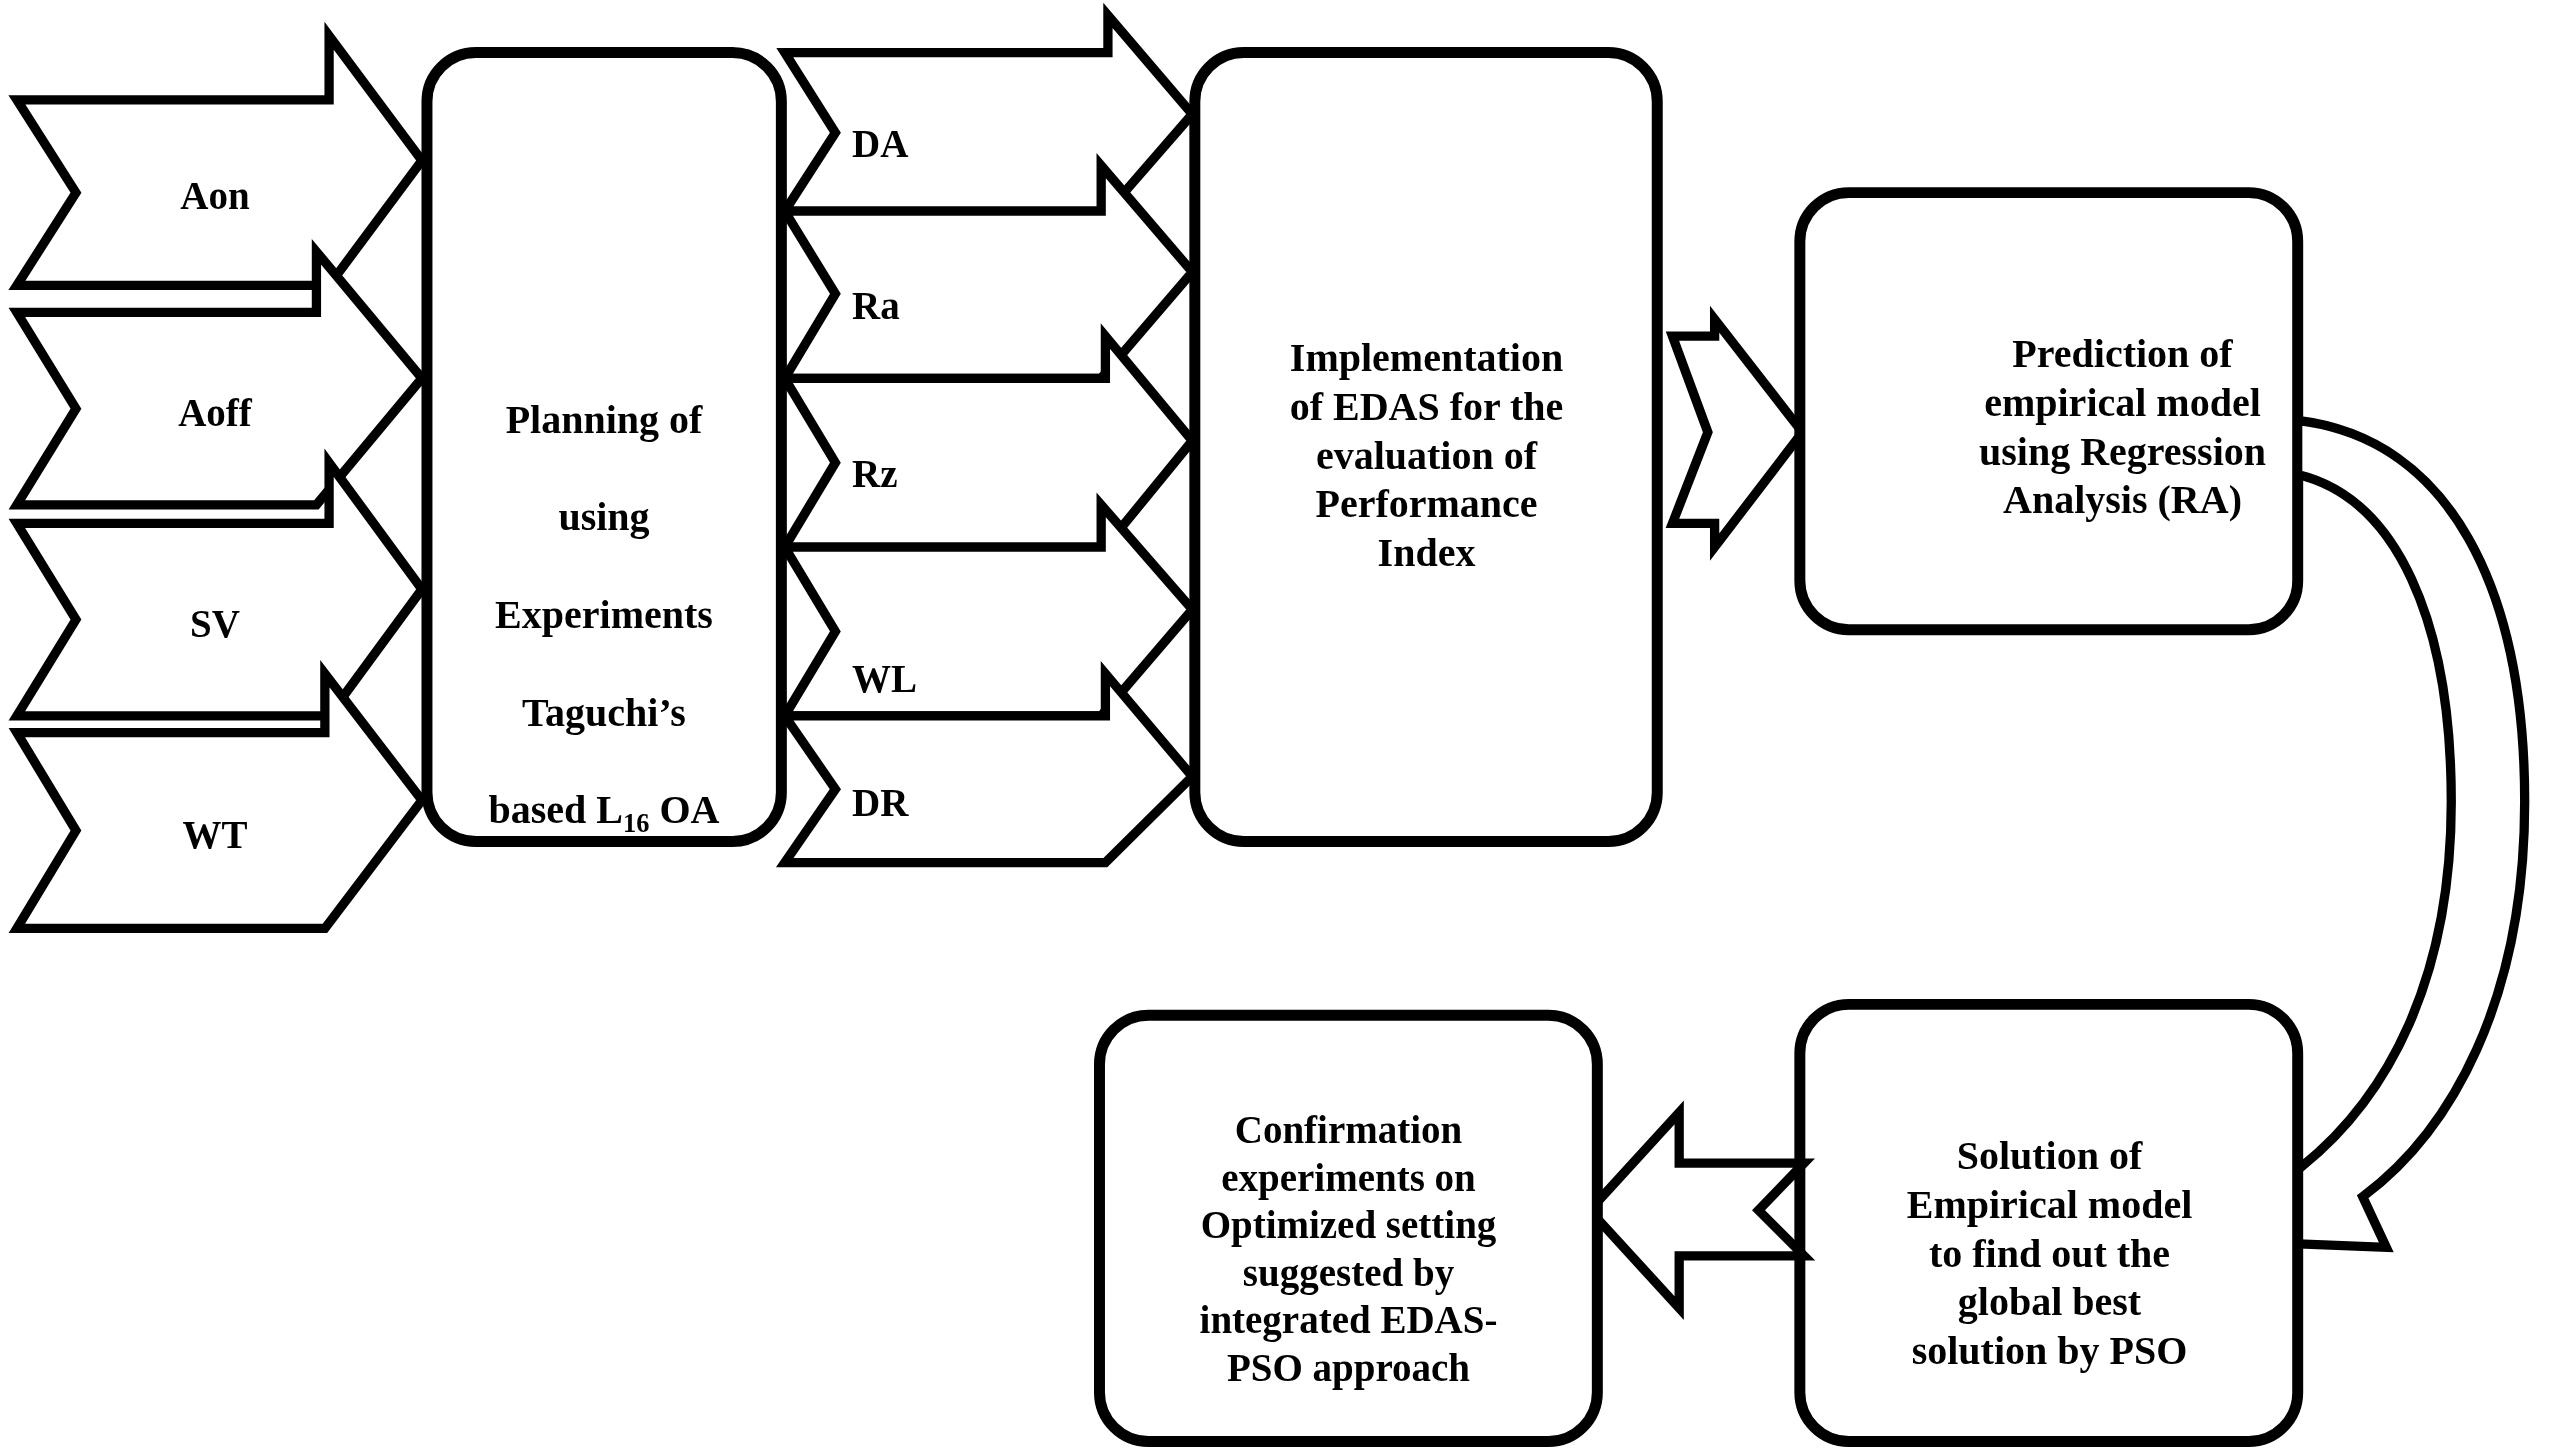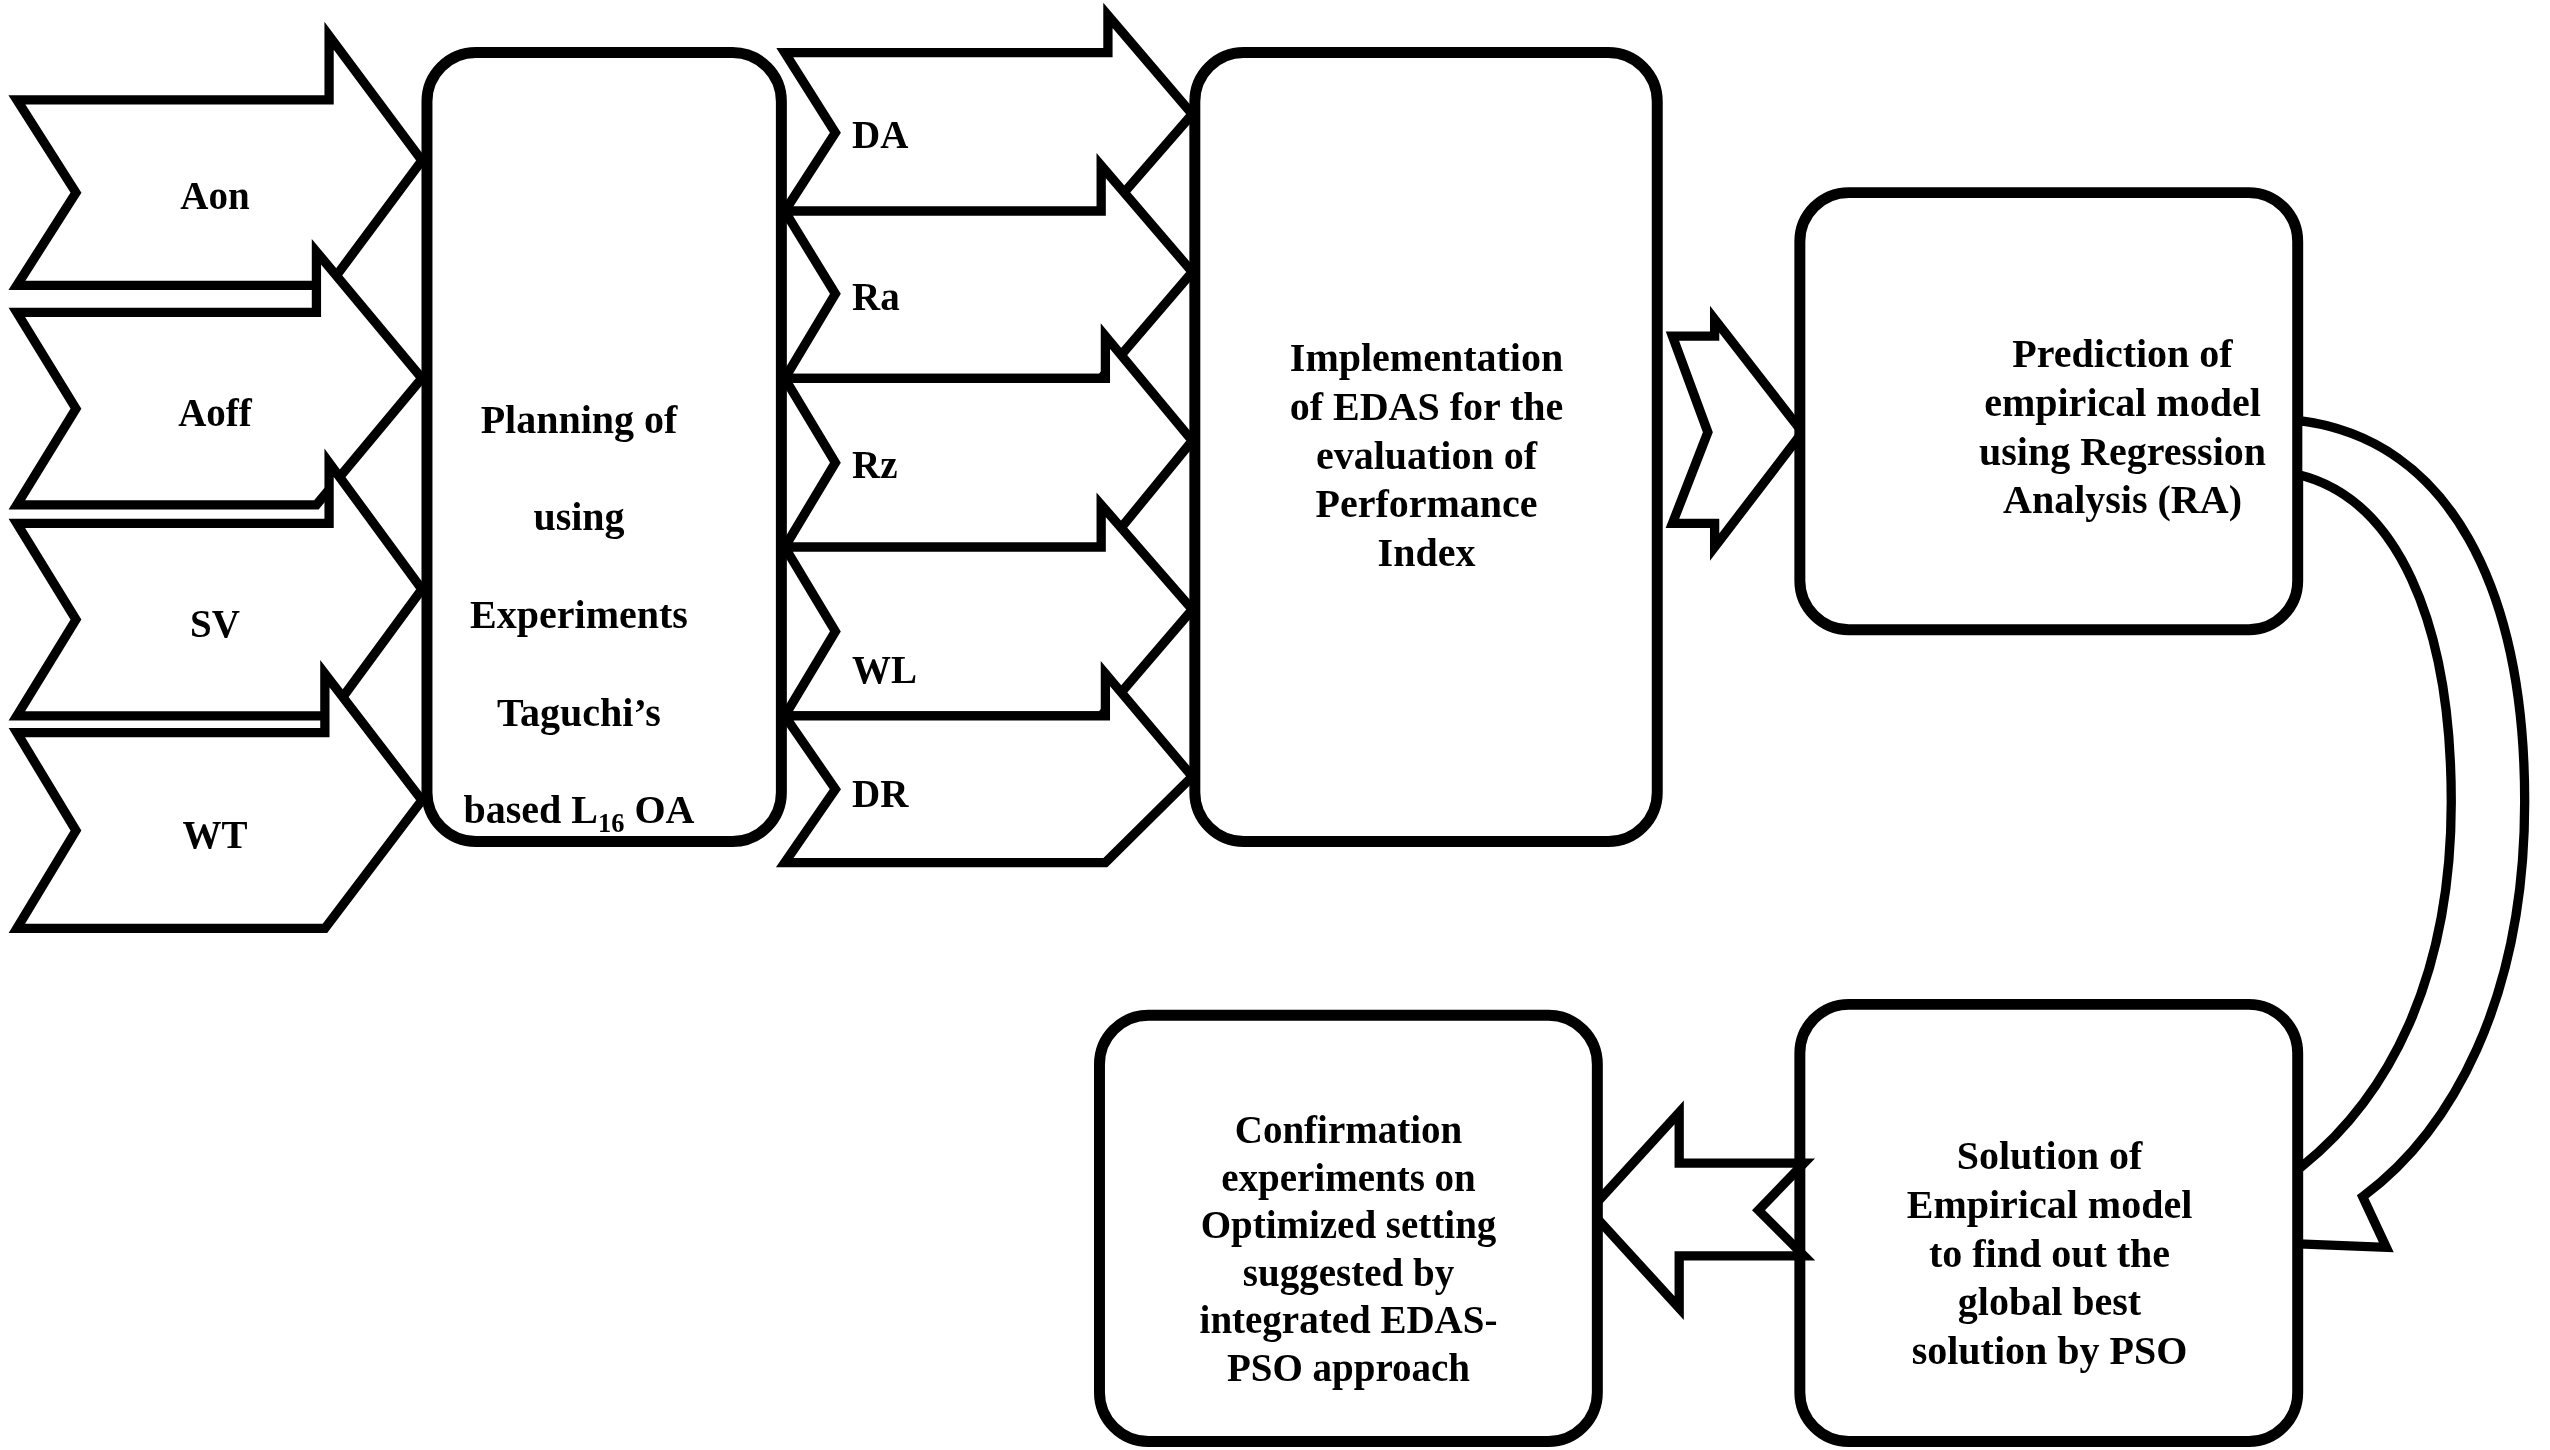--- a/index.html
+++ b/index.html
@@ -18,21 +18,21 @@
   .lbl{
     position:absolute;
     color:#000000;
     font-weight:bold;
     text-align:center;
     line-height:1.18;
     white-space:pre-line;
     -webkit-font-smoothing:antialiased;
   }
   .io-lbl{font-size:39px;}
-  .mid-lbl{font-size:39px;}
+  .mid-lbl{font-size:39px;margin-top:9px;}
   .box-lbl{font-size:40px;line-height:1.22;margin-top:43px;}
   .box-lbl.small{font-size:39px;}
   sub{font-size:0.66em;vertical-align:sub;}
 </style>
 </head>
 <body>
 
 <div id="stage">
 
   <svg class="layer" viewBox="0 0 3022 1719">
@@ -86,21 +86,21 @@
   <div class="lbl io-lbl" style="left:76px;top:390px;width:278px;">Aoff</div>
   <div class="lbl io-lbl" style="left:76px;top:601px;width:278px;">SV</div>
   <div class="lbl io-lbl" style="left:76px;top:812px;width:278px;">WT</div>
 
   <div class="lbl mid-lbl" style="left:852px;top:112px;width:135px;text-align:left;">DA</div>
   <div class="lbl mid-lbl" style="left:852px;top:274px;width:135px;text-align:left;">Ra</div>
   <div class="lbl mid-lbl" style="left:852px;top:442px;width:135px;text-align:left;">Rz</div>
   <div class="lbl mid-lbl" style="left:852px;top:647px;width:135px;text-align:left;">WL</div>
   <div class="lbl mid-lbl" style="left:852px;top:771px;width:135px;text-align:left;">DR</div>
 
-  <div class="lbl box-lbl" style="left:410px;top:304px;width:338px;">
+  <div class="lbl box-lbl" style="left:435px;top:304px;width:338px;">
     <div>Planning of</div>
     <div>using</div>
     <div>Experiments</div>
     <div>Taguchi’s</div>
     <div><span>based L</span><sub>16</sub><span> OA</span></div>
   </div>
 
   <div class="lbl box-lbl" style="left:1207px;top:291px;width:439px;">Implementation
 of EDAS for the
 evaluation of

